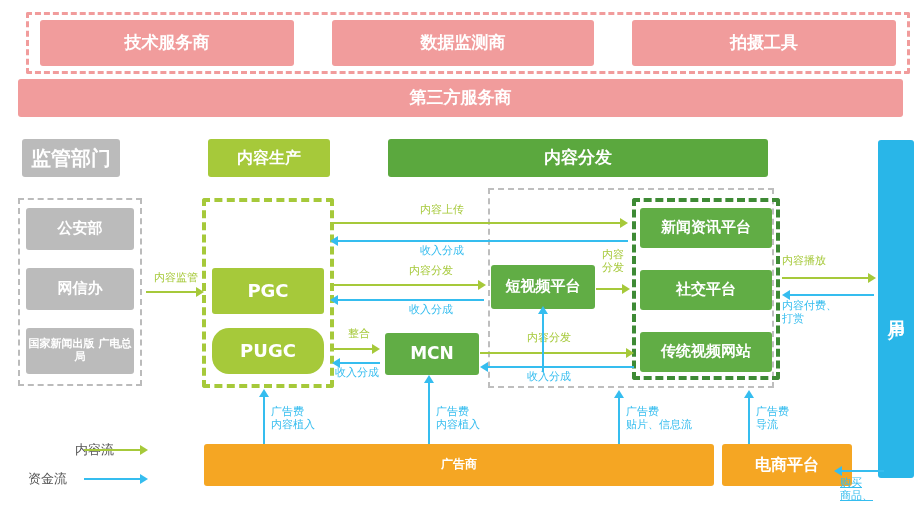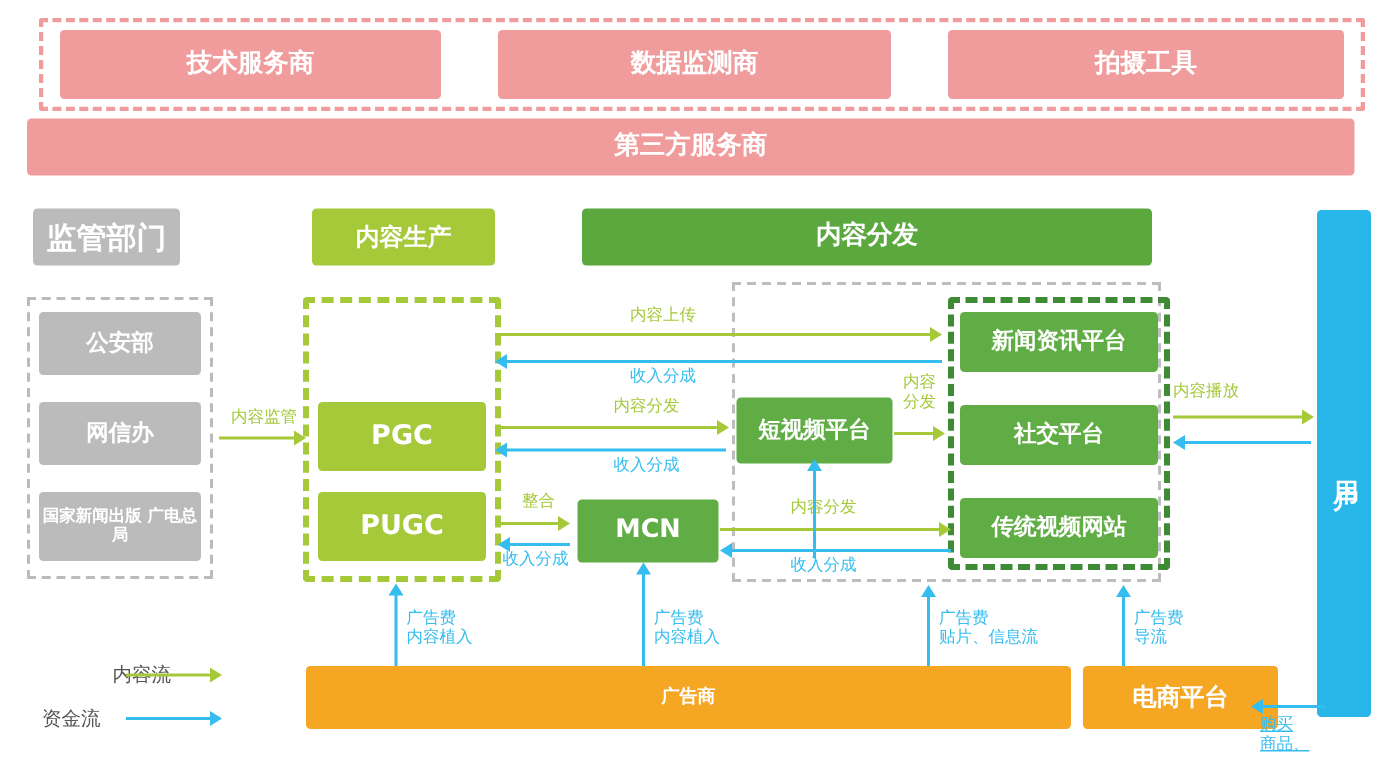--- a/index.html
+++ b/index.html
@@ -116,21 +116,21 @@
 
   <div class="box lgreen" style="left:208px;top:139px;width:122px;height:38px;font-size:16px;">
     <span>内容生产</span>
   </div>
 
   <div class="dashwrap lgreendash" style="left:202px;top:198px;width:132px;height:190px;"></div>
 
   <div class="box lgreen" style="left:212px;top:268px;width:112px;height:46px;font-size:18px;">
     <span>PGC</span>
   </div>
-  <div class="box lgreen" style="left:212px;top:328px;width:112px;height:46px;font-size:18px;">
+  <div class="box lgreen" style="left:212px;top:328px;width:112px;height:46px;font-size:18px;border-radius:17px;">
     <span>PUGC</span>
   </div>
 
   <div class="box dgreen" style="left:388px;top:139px;width:380px;height:38px;font-size:17px;">
     <span>内容分发</span>
   </div>
 
   <div class="dashwrap greydash-lite" style="left:488px;top:188px;width:286px;height:200px;"></div>
 
   <div class="dashwrap dgreendash" style="left:632px;top:198px;width:148px;height:182px;"></div>
@@ -196,20 +196,22 @@
 
   <div class="arrow av c-money" style="left:542px;top:312px;height:60px;"></div>
   <div class="head head-u-money" style="left:538px;top:306px;"></div>
 
   <div class="lbl lbl-content" style="left:782px;top:254px;width:86px;text-align:left;">内容播放</div>
   <div class="arrow ah c-content" style="left:782px;top:277px;width:88px;"></div>
   <div class="head head-r-content" style="left:868px;top:273px;"></div>
 
   <div class="arrow ah c-money" style="left:790px;top:294px;width:84px;"></div>
   <div class="head head-l-money" style="left:782px;top:290px;"></div>
+  <div class="lbl lbl-money" style="left:782px;top:299px;width:92px;text-align:left;">内容付费、
+打赏</div>
 
   <div class="box orange" style="left:204px;top:444px;width:510px;height:42px;font-size:12px;">
     <span>广告商</span>
   </div>
   <div class="box orange" style="left:722px;top:444px;width:130px;height:42px;font-size:16px;">
     <span>电商平台</span>
   </div>
 
   <div class="arrow av c-money" style="left:263px;top:395px;height:49px;"></div>
   <div class="head head-u-money" style="left:259px;top:389px;"></div>

